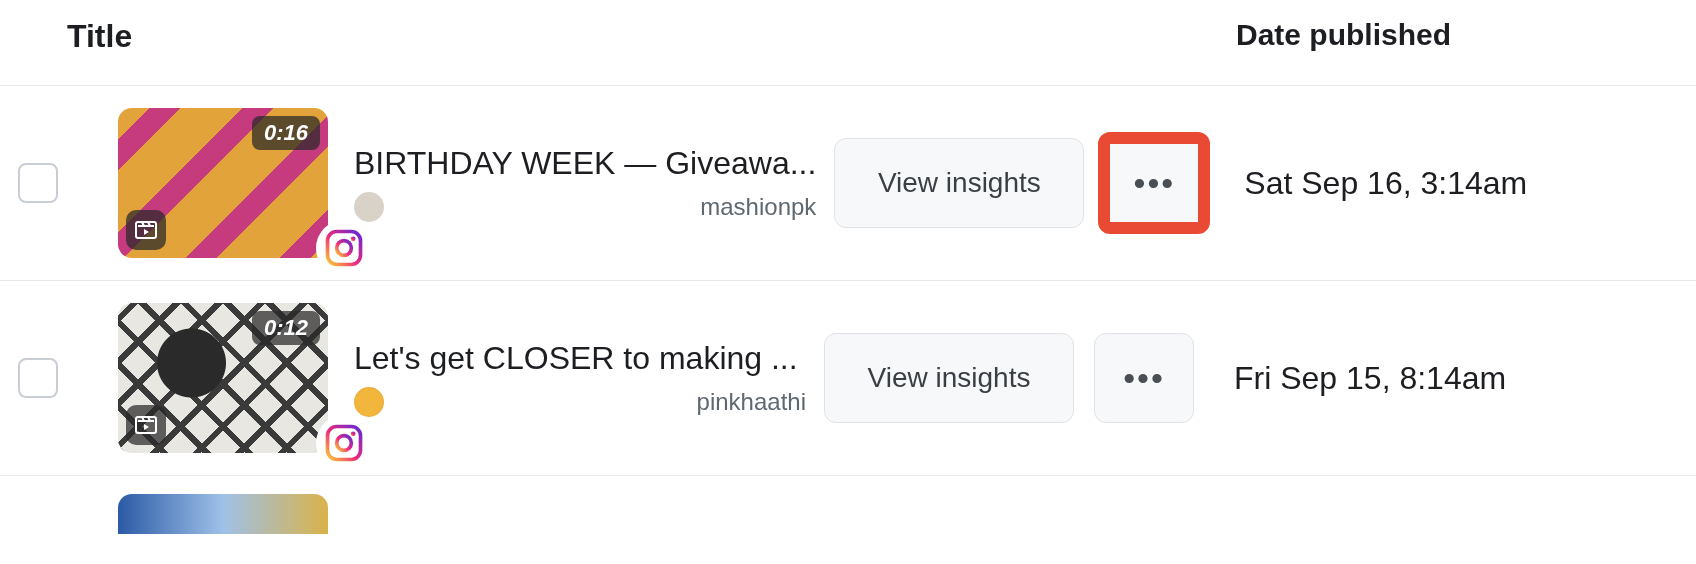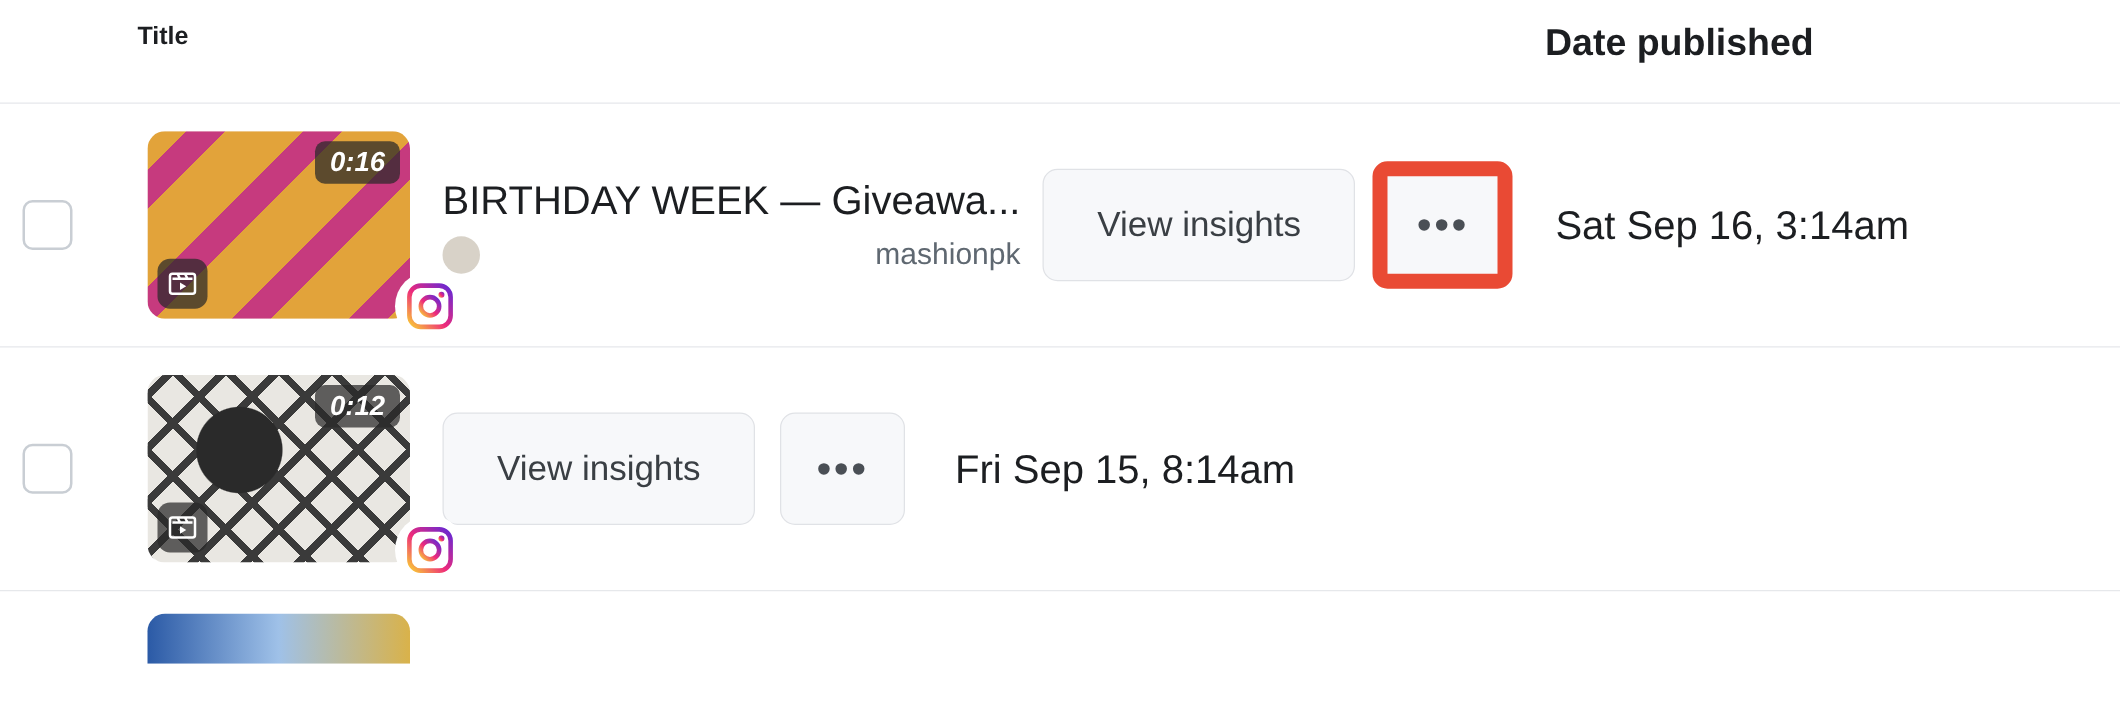--- a/index.html
+++ b/index.html
@@ -22,23 +22,23 @@
     color:var(--text);
     background:#fff;
   }
   .page{padding:0;}
   .header{
     display:flex;
     padding:18px 0 30px 0;
     border-bottom:1px solid var(--row-border);
   }
   .col-title{
-    padding-left:110px;
+    padding-left:67px;
     flex:0 0 1236px;
-    font-size:20px;
+    font-size:32px;
     font-weight:700;
   }
   .col-date{
     font-size:30px;
     font-weight:700;
   }
 
   .row{
     display:flex;
     align-items:center;
@@ -220,20 +220,27 @@
         </div>
       </div>
       <div class="ig-badge">
         <svg viewBox="0 0 48 48">
           <rect x="6" y="6" width="36" height="36" rx="10" fill="none" stroke="url(#iggrad)" stroke-width="4"></rect>
           <circle cx="24" cy="24" r="8" fill="none" stroke="url(#iggrad)" stroke-width="4"></circle>
           <circle cx="34" cy="14" r="2.6" fill="url(#iggrad)"></circle>
         </svg>
       </div>
     </div>
+    <div class="cell-main">
+      <div class="post-title">Let's get CLOSER to making ...</div>
+      <div class="account">
+        <span class="acct-avatar gold"></span>
+        <span>pinkhaathi</span>
+      </div>
+    </div>
     <div class="cell-actions">
       <div class="btn insights">View insights</div>
       <div class="btn more">•••</div>
     </div>
     <div class="cell-date">Fri Sep 15, 8:14am</div>
   </div>
 </div>
 
   <div class="partial-row">
     <div class="partial-thumb"></div>

